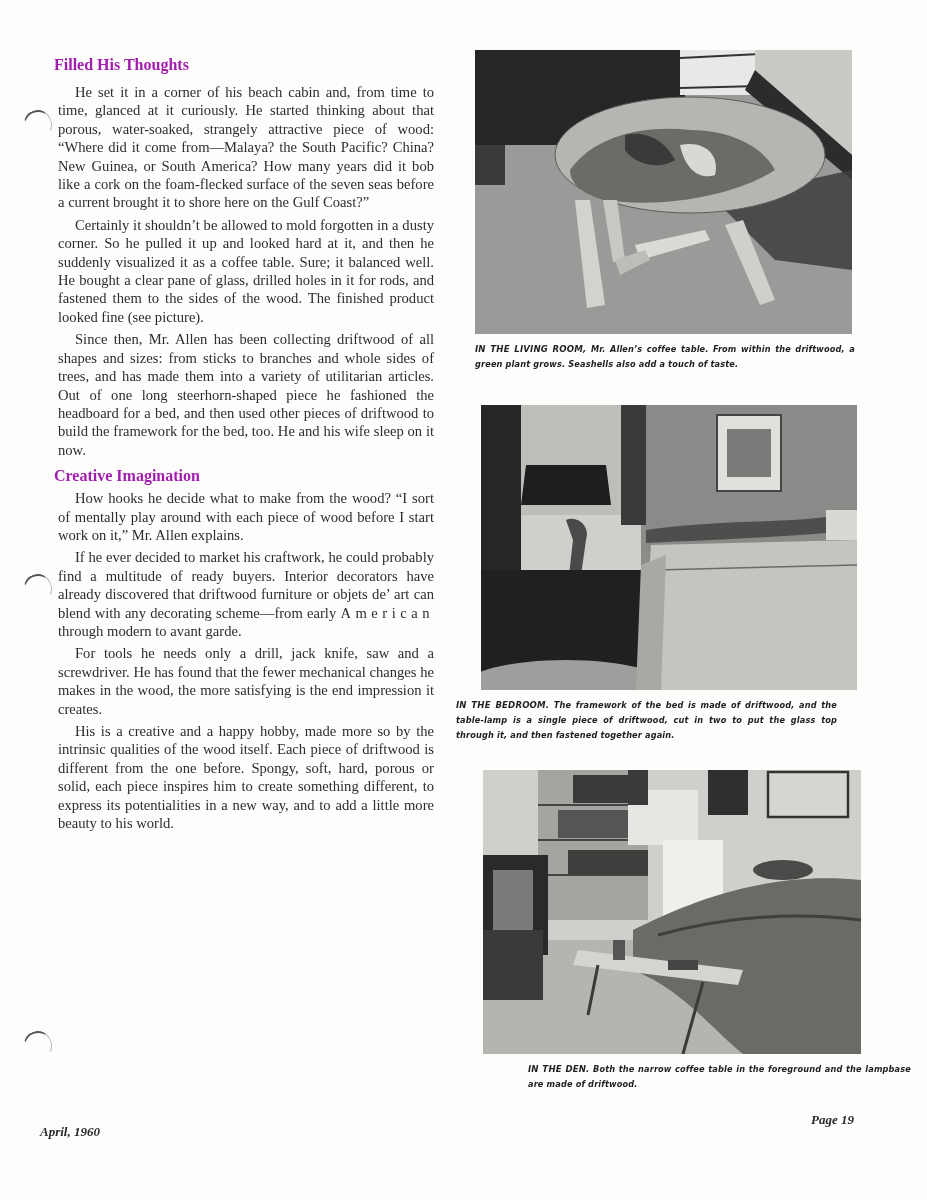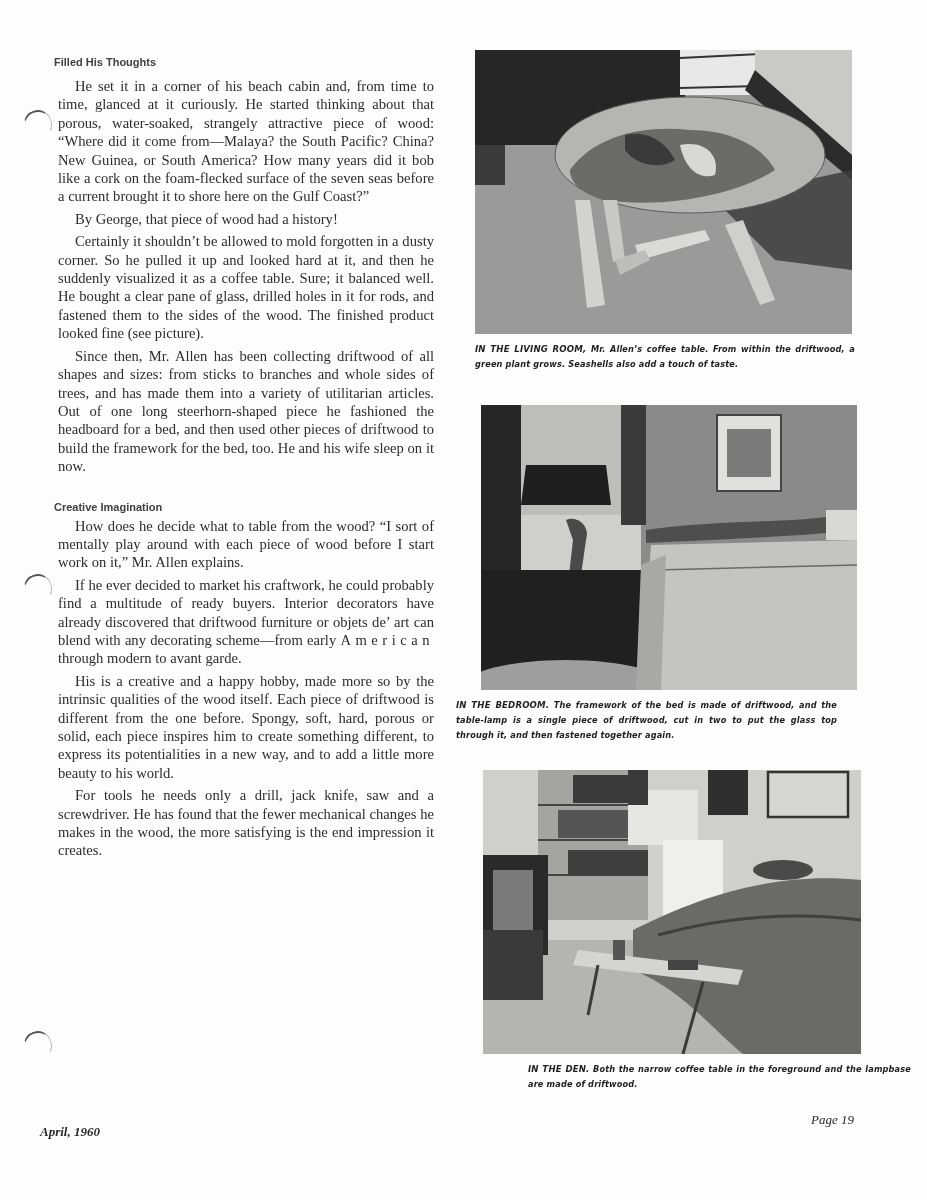--- a/index.html
+++ b/index.html
@@ -5,24 +5,24 @@
     html, body { margin: 0; padding: 0; }
     body {
       width: 927px; height: 1200px; position: relative; overflow: hidden;
       background: #fdfdfb; color: #2a2a2a;
       font-family: "DejaVu Serif", serif;
     }
     .col-left {
       position: absolute; left: 54px; top: 56px; width: 384px;
     }
     .heading {
-      font-family: Liberation Sans, sans-serif; font-weight: bold;
-      font-size: 11px; color: #404040; margin: 0 0 9px 0; letter-spacing: 0;
+      font-family: Liberation Serif, serif; font-weight: bold;
+      font-size: 16px; color: #a21caf; margin: 0 0 9px 0; letter-spacing: 0;
     }
-    .heading.second { margin-top: 25px; margin-bottom: 2px; }
+    .heading.second { margin-top: 8px; margin-bottom: 2px; }
     .para {
       font-family: "Liberation Serif", serif;
       font-size: 14.6px; line-height: 18.4px; margin: 4px;
       text-align: justify; text-indent: 17px; color: #2d2d2d;
       hyphens: none;
     }
     .para .it { }
     .para .spaced { letter-spacing: 4.5px; }
     .photo {
       position: absolute; overflow: hidden; background: #8a8a8a;
@@ -34,49 +34,48 @@
       font-style: italic;
     }
     .caption .lead { font-size: 8.6px; }
     .footer-left {
       position: absolute; left: 40px; top: 1124px;
       font-family: "Liberation Serif", serif; font-style: italic; font-weight: bold;
       font-size: 13px; color: #2a2a2a;
     }
     .footer-right {
       position: absolute; left: 811px; top: 1112px;
-      font-family: "Liberation Serif", serif; font-style: italic; font-weight: normal;
+      font-family: "Liberation Serif", serif; font-style: italic; font-weight: bold;
       font-size: 13px; color: #2a2a2a;
     }
     .punch {
       position: absolute; width: 26px; height: 26px; border-radius: 50%;
       border-top: 2px solid #555; border-left: 1px solid transparent; border-right: 1px solid #bbb;
       border-bottom: 1px solid transparent; transform: rotate(-20deg);
     }
     svg { display: block; }
   </style>
 </head>
 <body>
 
 <div class="punch" style="left:24px; top:110px;"></div>
 <div class="punch" style="left:24px; top:574px;"></div>
 <div class="punch" style="left:24px; top:1031px;"></div>
 
 <div class="col-left">
   <h3 class="heading">Filled His Thoughts</h3>
   <p class="para">He set it in a corner of his beach cabin and, from time to time, glanced at it curiously. He started thinking about that porous, water-soaked, strangely attractive piece of wood: “Where did it come from—Malaya? the South Pacific? China? New Guinea, or South America? How many years did it bob like a cork on the foam-flecked surface of the seven seas before a current brought it to shore here on the Gulf Coast?”</p>
-  <p class="para">By George, that piece of wood had a history!</p>
   <p class="para">Certainly it shouldn’t be allowed to mold forgotten in a dusty corner. So he pulled it up and looked hard at it, and then he suddenly visualized it as a coffee table. Sure; it balanced well. He bought a clear pane of glass, drilled holes in it for rods, and fastened them to the sides of the wood. The finished product looked fine (see picture).</p>
   <p class="para">Since then, Mr. Allen has been collecting driftwood of all shapes and sizes: from sticks to branches and whole sides of trees, and has made them into a variety of utilitarian articles. Out of one long steerhorn-shaped piece he fashioned the headboard for a bed, and then used other pieces of driftwood to build the framework for the bed, too. He and his wife sleep on it now.</p>
 
   <h3 class="heading second">Creative Imagination</h3>
-  <p class="para">How does he decide what to table from the wood? “I sort of mentally play around with each piece of wood before I start work on it,” Mr. Allen explains.</p>
+  <p class="para">How hooks he decide what to make from the wood? “I sort of mentally play around with each piece of wood before I start work on it,” Mr. Allen explains.</p>
   <p class="para"><span>If he ever decided to market his craftwork, he could probably find a multitude of ready buyers. Interior decorators have already discovered that driftwood furniture or </span><span class="it">objets de’ art</span><span> can blend with any decorating scheme—from early </span><span class="spaced">American</span><span> through modern to </span><span class="it">avant garde</span><span>.</span></p>
+  <p class="para">For tools he needs only a drill, jack knife, saw and a screwdriver. He has found that the fewer mechanical changes he makes in the wood, the more satisfying is the end impression it creates.</p>
   <p class="para">His is a creative and a happy hobby, made more so by the intrinsic qualities of the wood itself. Each piece of driftwood is different from the one before. Spongy, soft, hard, porous or solid, each piece inspires him to create something different, to express its potentialities in a new way, and to add a little more beauty to his world.</p>
-  <p class="para">For tools he needs only a drill, jack knife, saw and a screwdriver. He has found that the fewer mechanical changes he makes in the wood, the more satisfying is the end impression it creates.</p>
 </div>
 
 <div class="photo" style="left:475px; top:50px; width:377px; height:284px;">
   <svg width="377" height="284" viewBox="0 0 377 284">
     <rect width="377" height="284" fill="#9a9a98"></rect>
     <rect x="0" y="0" width="210" height="95" fill="#262626"></rect>
     <rect x="0" y="95" width="30" height="40" fill="#3a3a3a"></rect>
     <rect x="205" y="0" width="80" height="45" fill="#e8e8e6"></rect>
     <line x1="205" y1="8" x2="285" y2="4" stroke="#333" stroke-width="2"></line>
     <line x1="205" y1="38" x2="285" y2="36" stroke="#333" stroke-width="2"></line>

